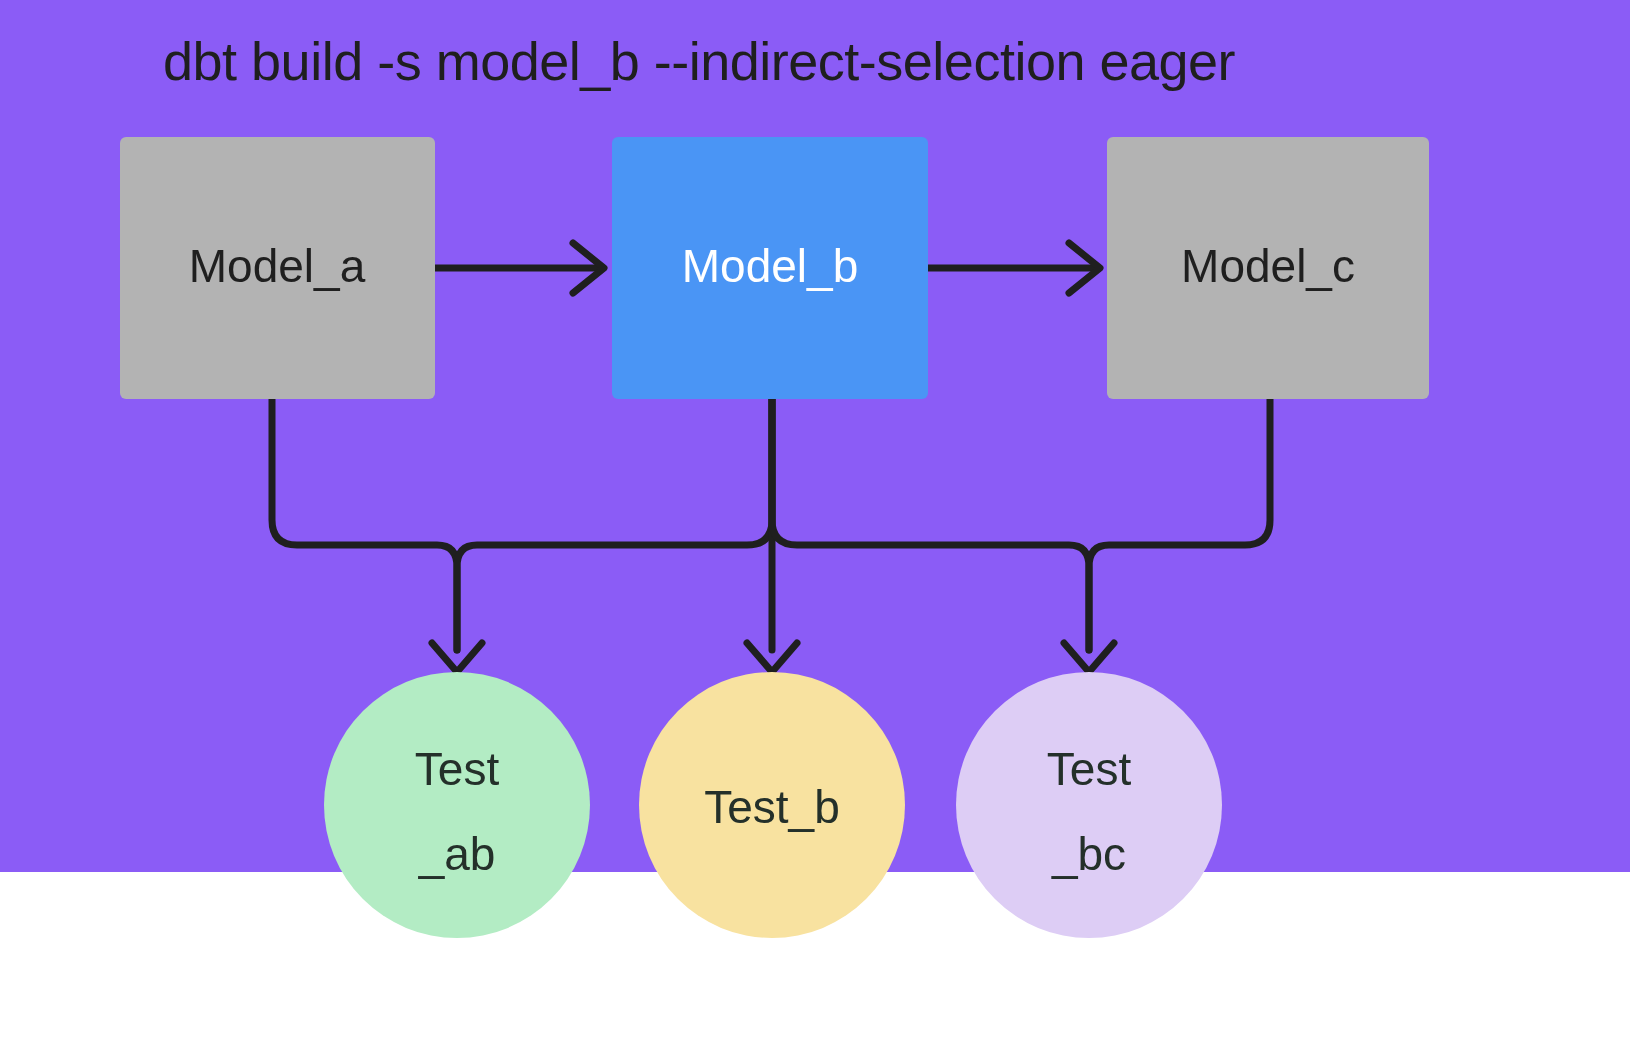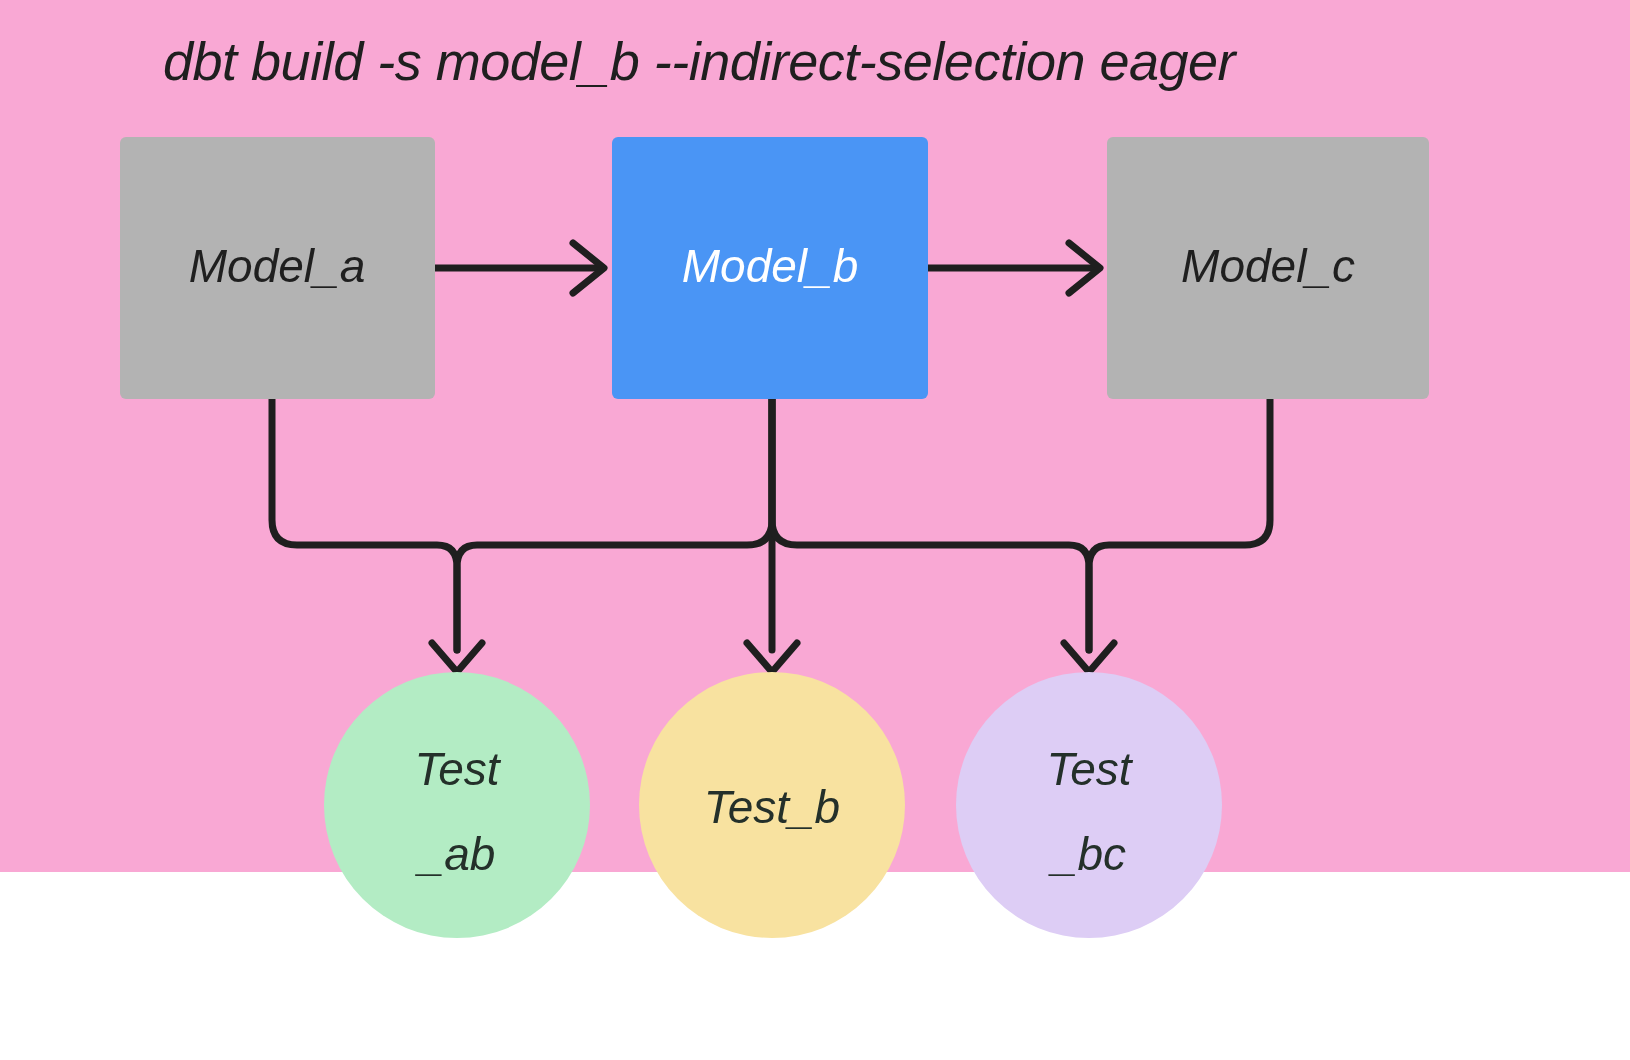--- a/index.html
+++ b/index.html
@@ -10,22 +10,21 @@
   body {
     width: 1630px;
     height: 1060px;
     font-family: "Liberation Sans", sans-serif;
     overflow: hidden;
   }
   #canvas {
     position: relative;
     width: 1630px;
     height: 872px;
-    background: #f9a8d4;
-    font-style: italic;
+    background: #8b5cf6;
   }
   #diagram-svg {
     position: absolute;
     top: 0;
     left: 0;
     width: 1630px;
     height: 1060px;
   }
   .title-text {
     font-size: 54px;

